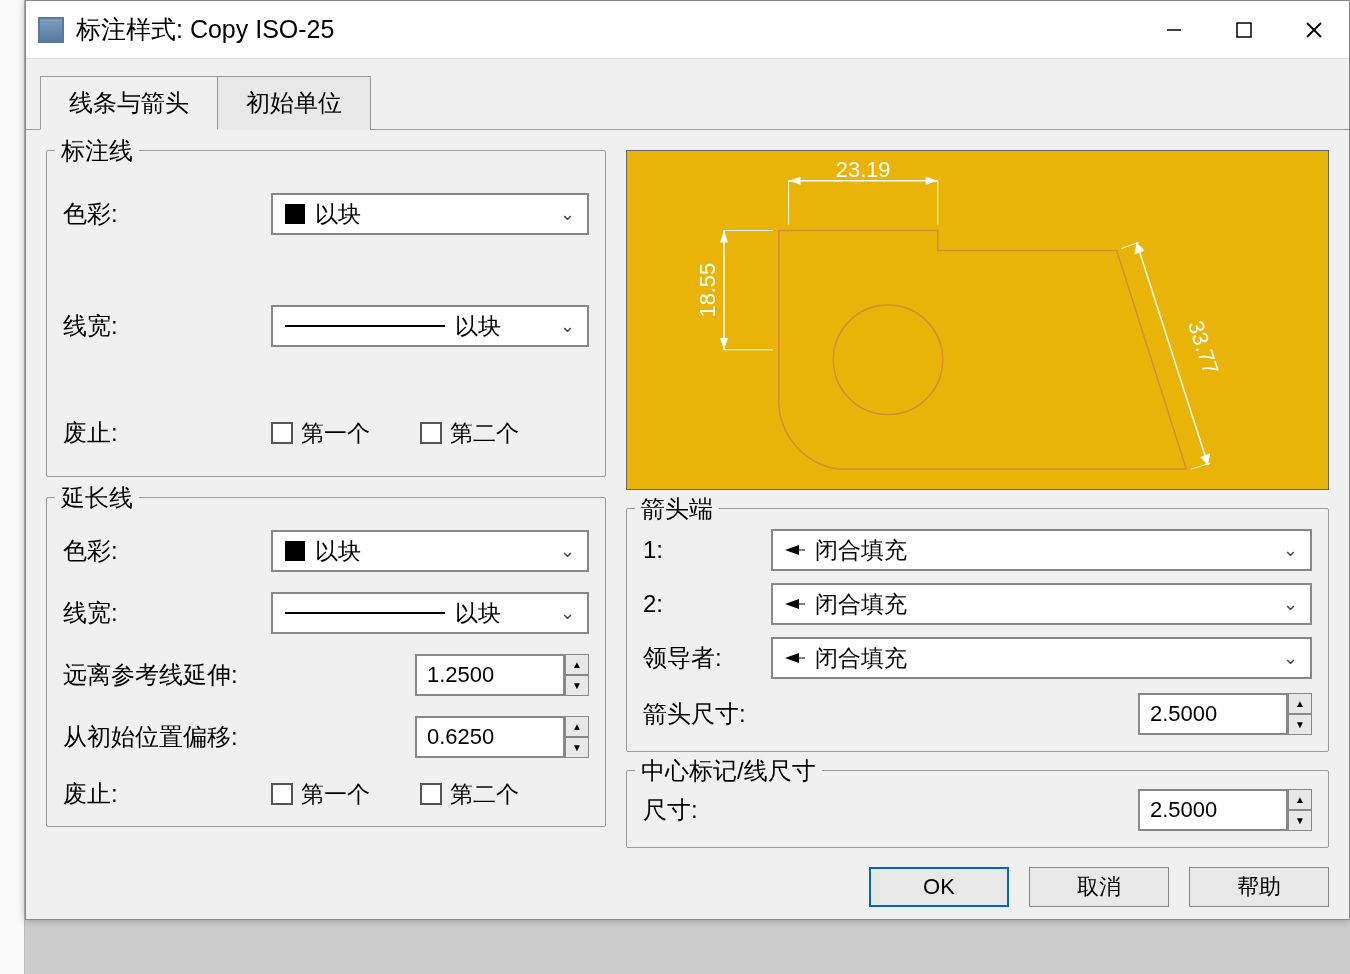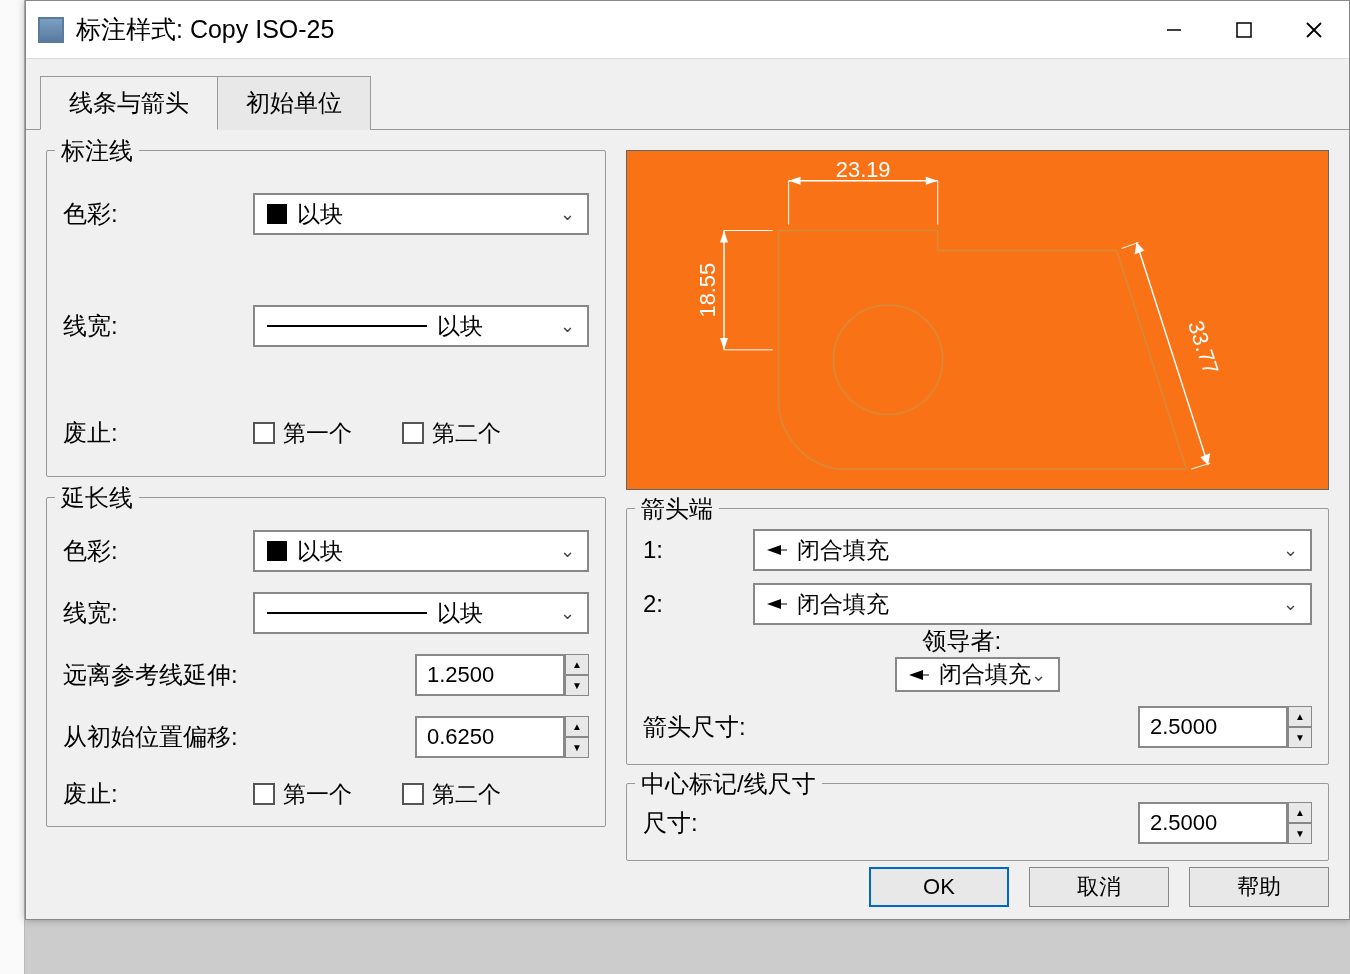--- a/index.html
+++ b/index.html
@@ -75,21 +75,21 @@
       position: relative;
     }
     .fieldset-legend {
       position: absolute;
       top: -16px;
       left: 8px;
       background: #f0f0f0;
       padding: 0 6px;
       font-size: 24px;
     }
-    .row { display: flex; align-items: center; margin-top: 20px; }
+    .row { display: flex; align-items: center; margin-top: 20px; gap: 18px; }
     .row-label { width: 190px; font-size: 24px; }
     .row-label-short { width: 110px; font-size: 24px; }
     .combo {
       flex: 1;
       height: 42px;
       border: 2px solid #888;
       background: #fff;
       display: flex;
       align-items: center;
       justify-content: space-between;
@@ -122,21 +122,21 @@
     .spin-btn {
       width: 24px; height: 21px;
       border: 1px solid #888;
       background: #e8e8e8;
       display: flex; align-items: center; justify-content: center;
       font-size: 10px;
     }
     .preview {
       width: 100%;
       height: 340px;
-      background: #f97316;
+      background: #eab308;
       border: 1px solid #666;
       position: relative;
     }
     .arrow-icon {
       width: 20px; height: 14px;
       display: inline-block;
     }
     .arrow-icon svg { display: block; }
     .footer {
       position: absolute;
@@ -363,21 +363,21 @@
                     <polygon points="0,7 14,2 14,12" fill="#000"></polygon>
                     <line x1="14" y1="7" x2="20" y2="7" stroke="#000"></line>
                   </svg>
                 </span>
               <span>闭合填充</span>
             </span>
             <span class="chevron">⌄</span>
           </div>
         </div>
 
-        <div class="row" style="margin-top:0;flex-direction:column;">
+        <div class="row" style="margin-top:12px;">
           <span class="row-label-short">领导者:</span>
           <div class="combo">
             <span class="combo-content">
               <span class="arrow-icon">
                   <svg width="20" height="14">
                     <polygon points="0,7 14,2 14,12" fill="#000"></polygon>
                     <line x1="14" y1="7" x2="20" y2="7" stroke="#000"></line>
                   </svg>
                 </span>
               <span>闭合填充</span>

